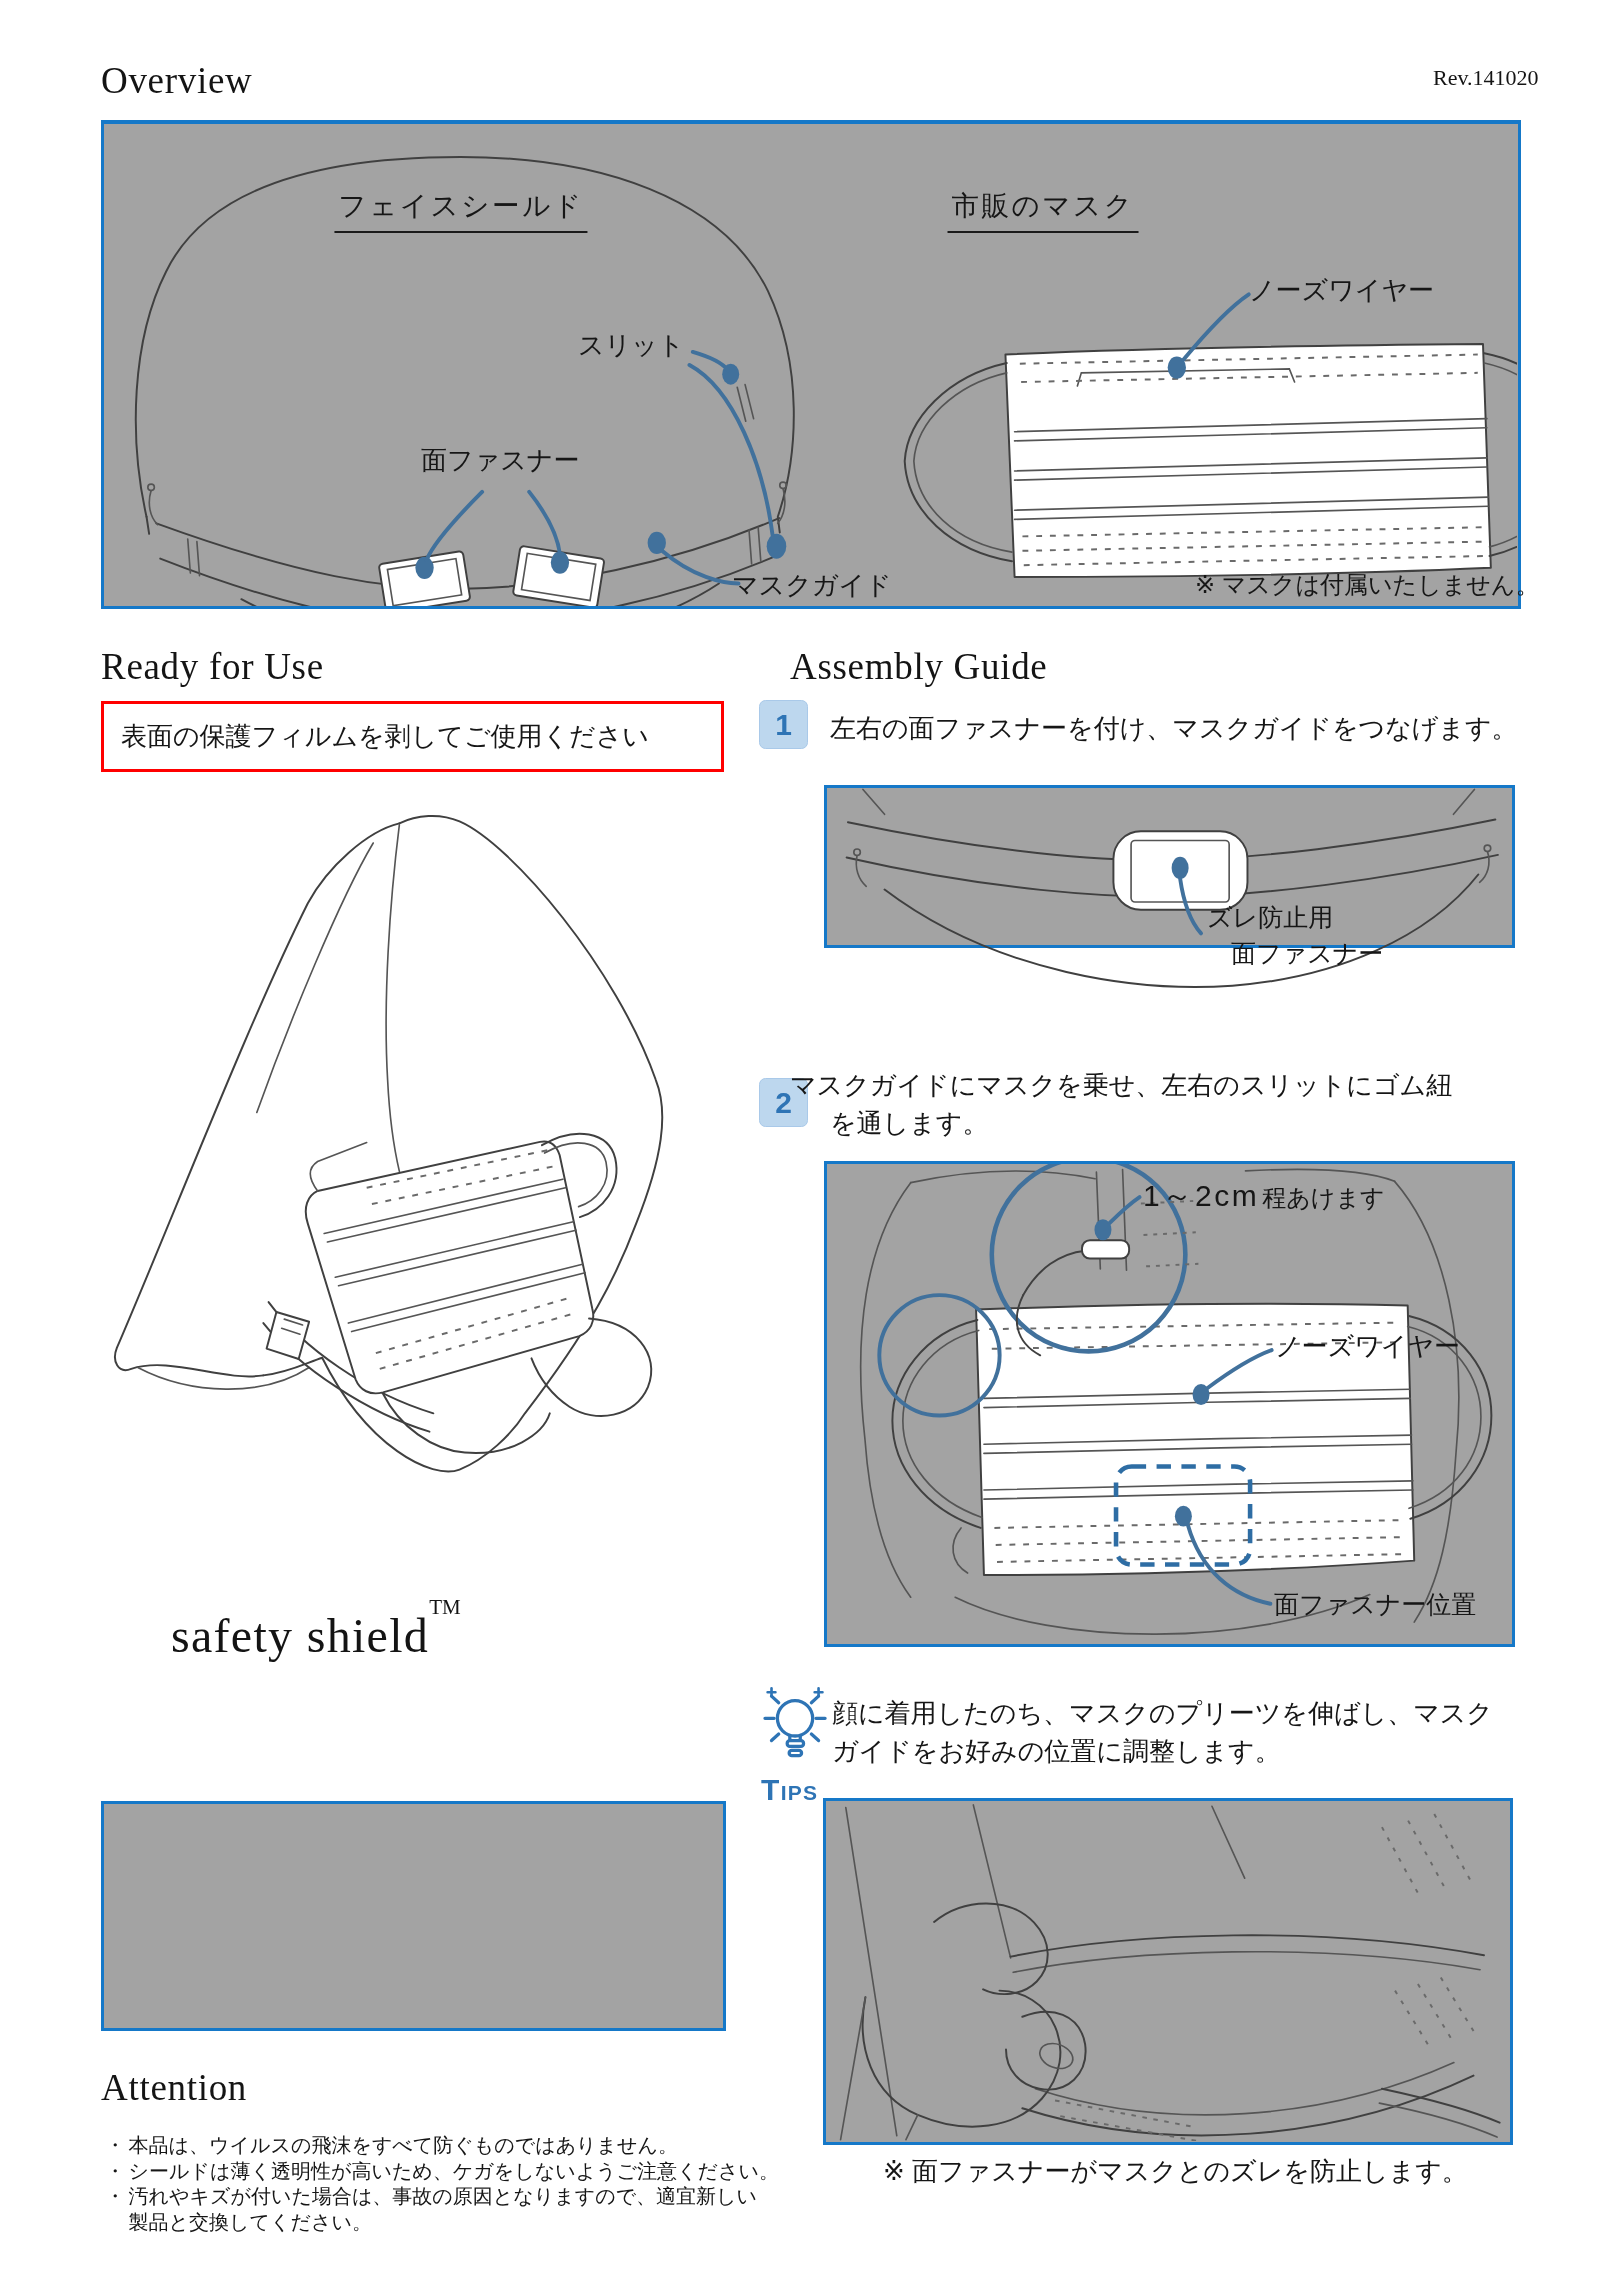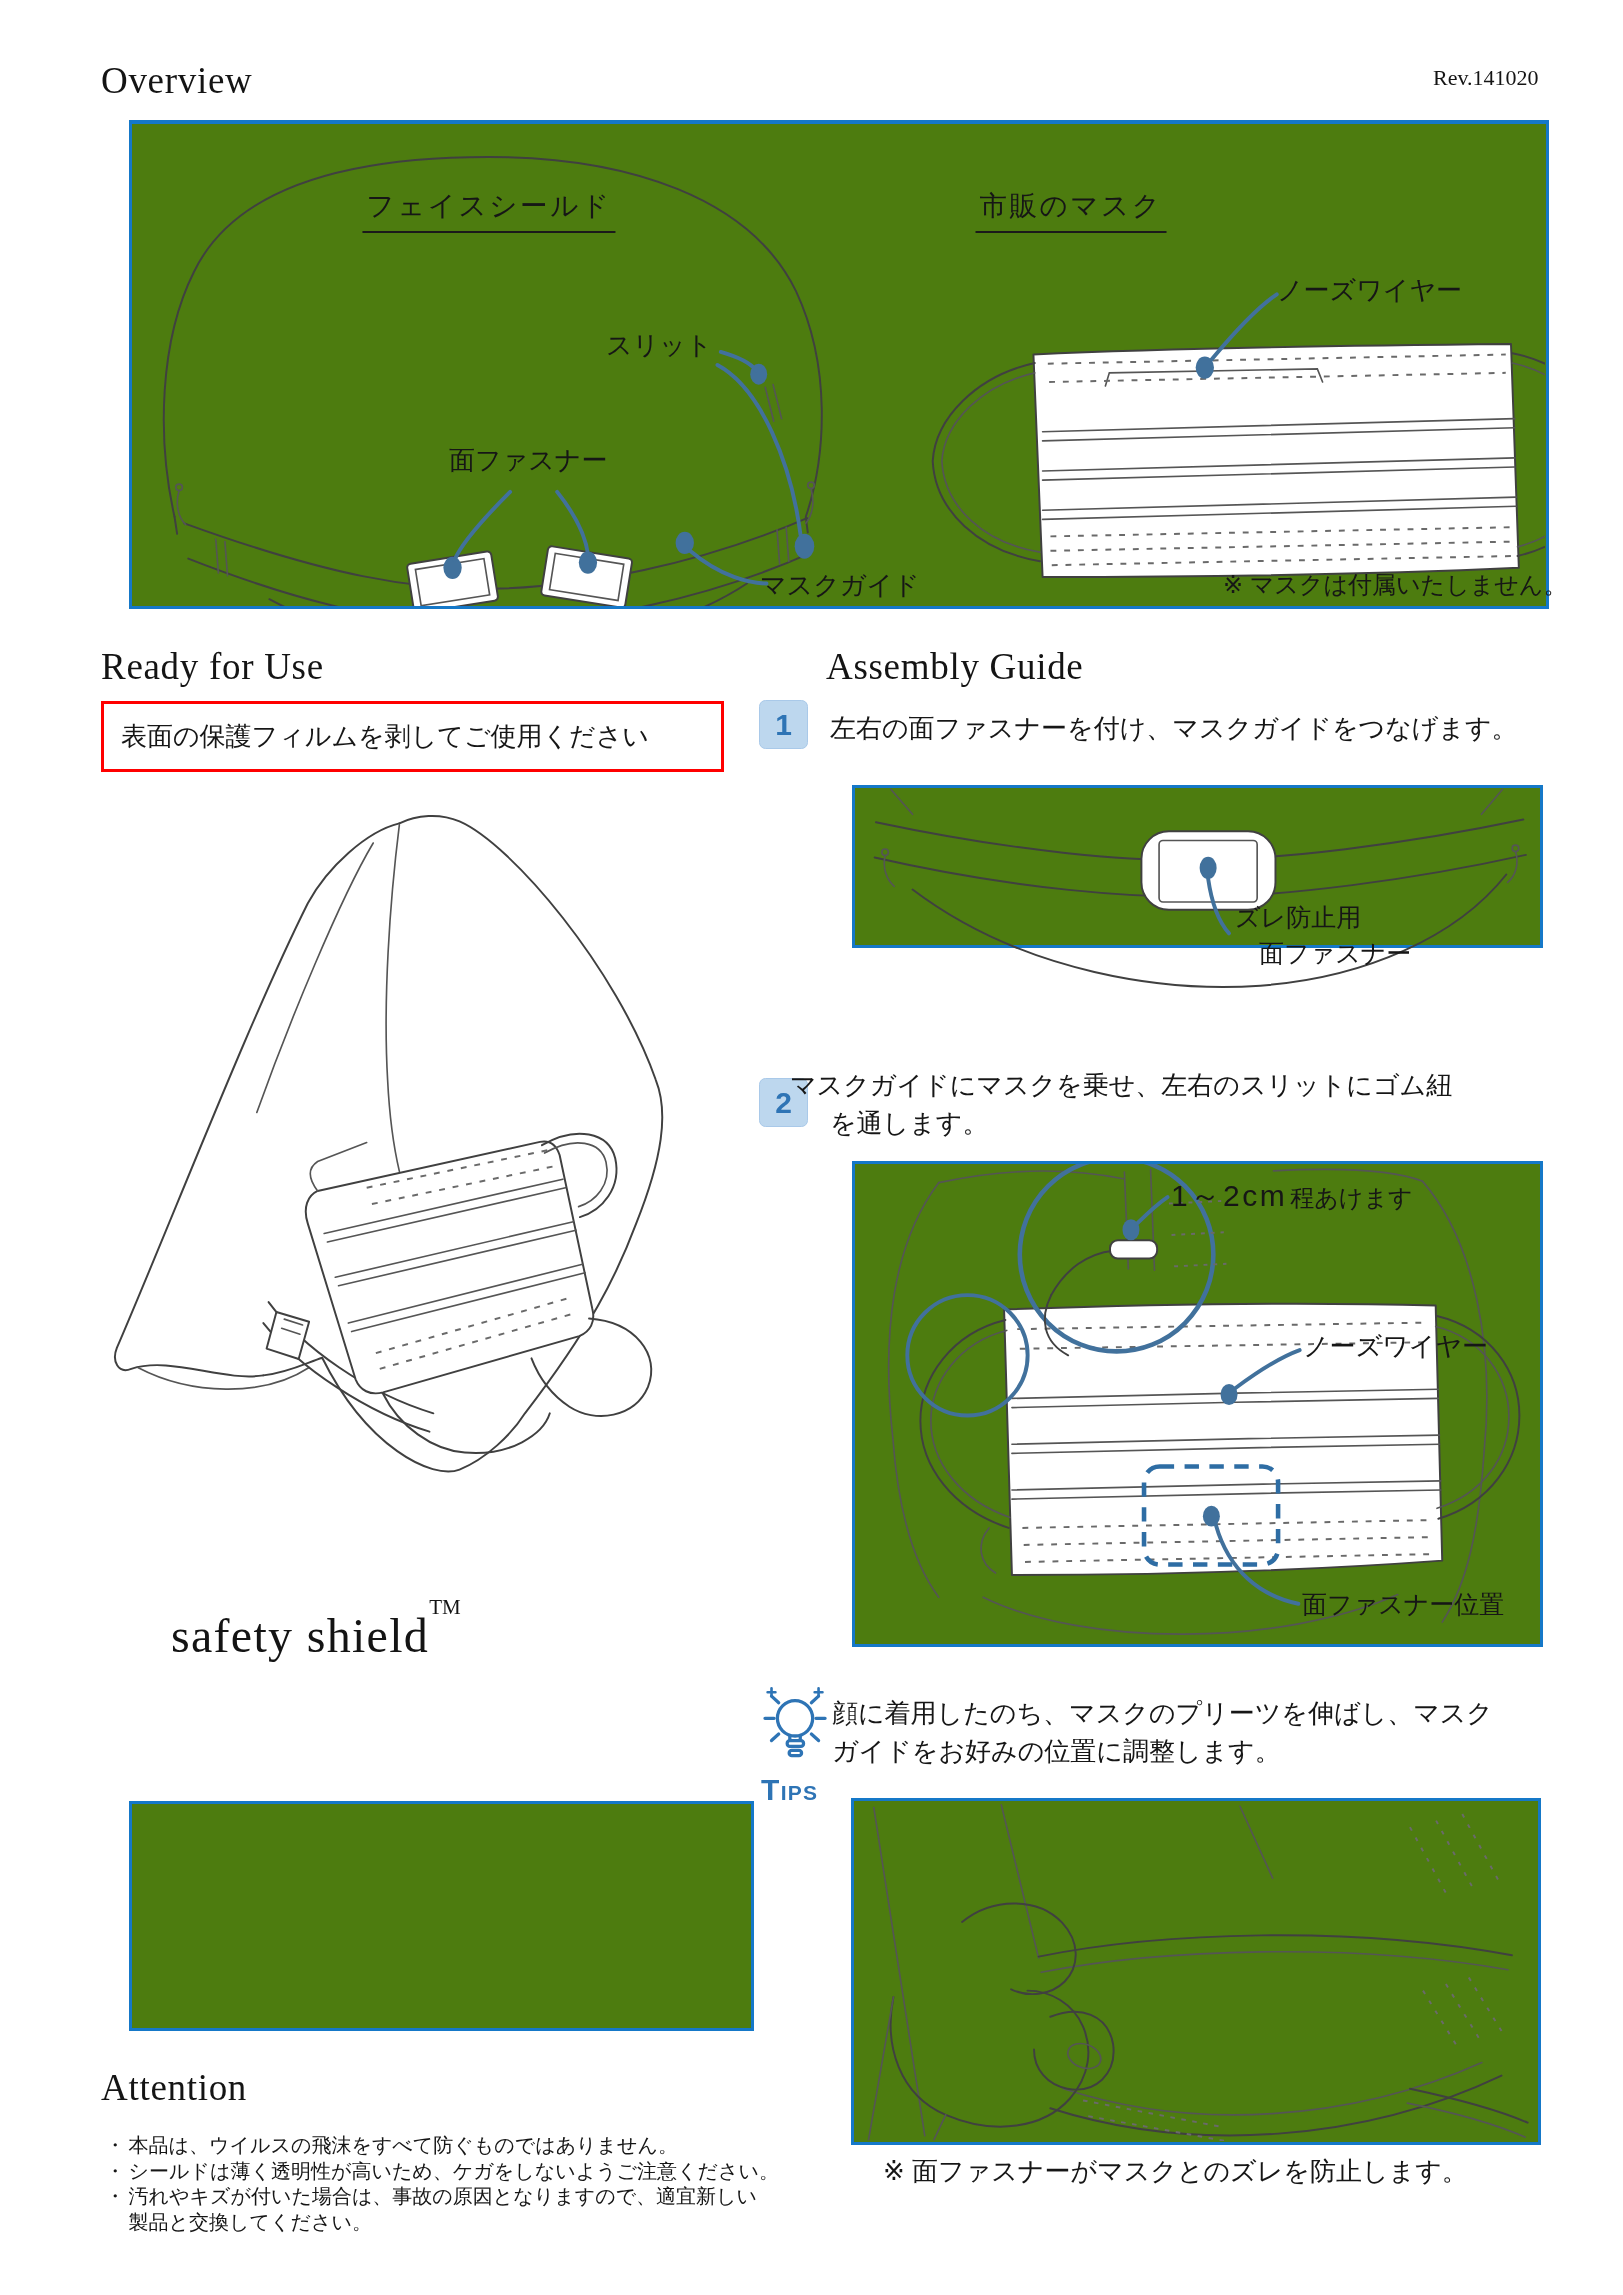--- a/index.html
+++ b/index.html
@@ -1,21 +1,21 @@
 <!DOCTYPE html>
 <html style="font-size:10.5px"><head>
 <meta charset="utf-8">
 <style>
   html,body{margin:0;padding:0;background:#e8e8e8;}
   #page{position:relative;width:1623px;height:2295px;background:#ffffff;overflow:hidden;}
   .abs{position:absolute;}
   .serif{font-family:"Liberation Serif","DejaVu Serif",serif;color:#141414;}
   .jp{font-family:"Liberation Sans","DejaVu Sans",sans-serif;color:#161616;}
   .h-section{font-size:37px;font-weight:400;letter-spacing:0.7px;}
-  .bluebox{border:3.3px solid #1578c8;background:#4d7c0f;box-sizing:border-box;margin-left:28px;}
+  .bluebox{border:3.3px solid #1578c8;background:#a3a3a3;box-sizing:border-box;}
   .diagram-title{font-size:27.5px;letter-spacing:2.6px;border-bottom:2px solid #1a1a1a;padding:0 3.9px 6.5px 3.9px;white-space:nowrap;transform:translateX(-50%);}
   .dlabel{font-size:26px;white-space:nowrap;}
   .dlabel-sm{font-size:24px;white-space:nowrap;}
   .badge{width:47px;height:47px;border-radius:6.5px;background:#bdd7ee;border:1.3px solid #a9c9e9;
          display:flex;align-items:center;justify-content:center;
          color:#2e74b5;font-weight:bold;font-size:30px;font-family:"Liberation Sans",sans-serif;}
   .stept{font-size:26px;white-space:nowrap;}
   .redbox{border:3.3px solid #ff0000;box-sizing:border-box;display:flex;align-items:center;padding-left:17px;}
   .tips-label{color:#2e74b5;font-weight:bold;font-size:30px;font-variant:small-caps;letter-spacing:1.3px;}
   .att li{list-style:none;font-size:20px;line-height:1.28;color:#161616;}
@@ -139,21 +139,21 @@
       <path class="art2" d="M 692,532 C 738,506 778,514 786,546 C 794,580 770,606 744,614"></path>
       <path class="art" d="M 760,785 C 830,790 870,840 850,890 C 830,936 770,946 730,920 C 700,900 682,872 672,846"></path>
       <path class="art" d="M 445,900 C 470,950 520,986 570,990 C 640,996 690,962 700,930"></path>
     </svg>
   </div>
 
   <div class="abs serif" style="left:171px;top:1595px;font-size:48px;letter-spacing:1.3px;">
     <span>safety shield</span><sup style="font-size:21px;vertical-align:38px;letter-spacing:0;">TM</sup>
   </div>
 
-  <div class="abs serif h-section" style="left:826px;top:645px;text-align:center;">Assembly Guide</div>
+  <div class="abs serif h-section" style="left:790px;top:645px;text-align:center;">Assembly Guide</div>
 
   <div class="abs badge" style="left:759px;top:700px;">
     <span>1</span>
   </div>
   <div class="abs jp stept" style="left:830px;top:711px;">左右の面ファスナーを付け、マスクガイドをつなげます。</div>
 
   <div class="abs bluebox" style="left:824px;top:785px;width:691px;height:163px;">
     <svg width="684" height="207" viewBox="0 0 1046 316">
       <path class="art2" d="M 55,2 L 88,40 M 990,2 L 958,40"></path>
       <path class="art" d="M 32,52 C 250,98 420,112 530,110 C 650,108 832,88 1022,48"></path>

